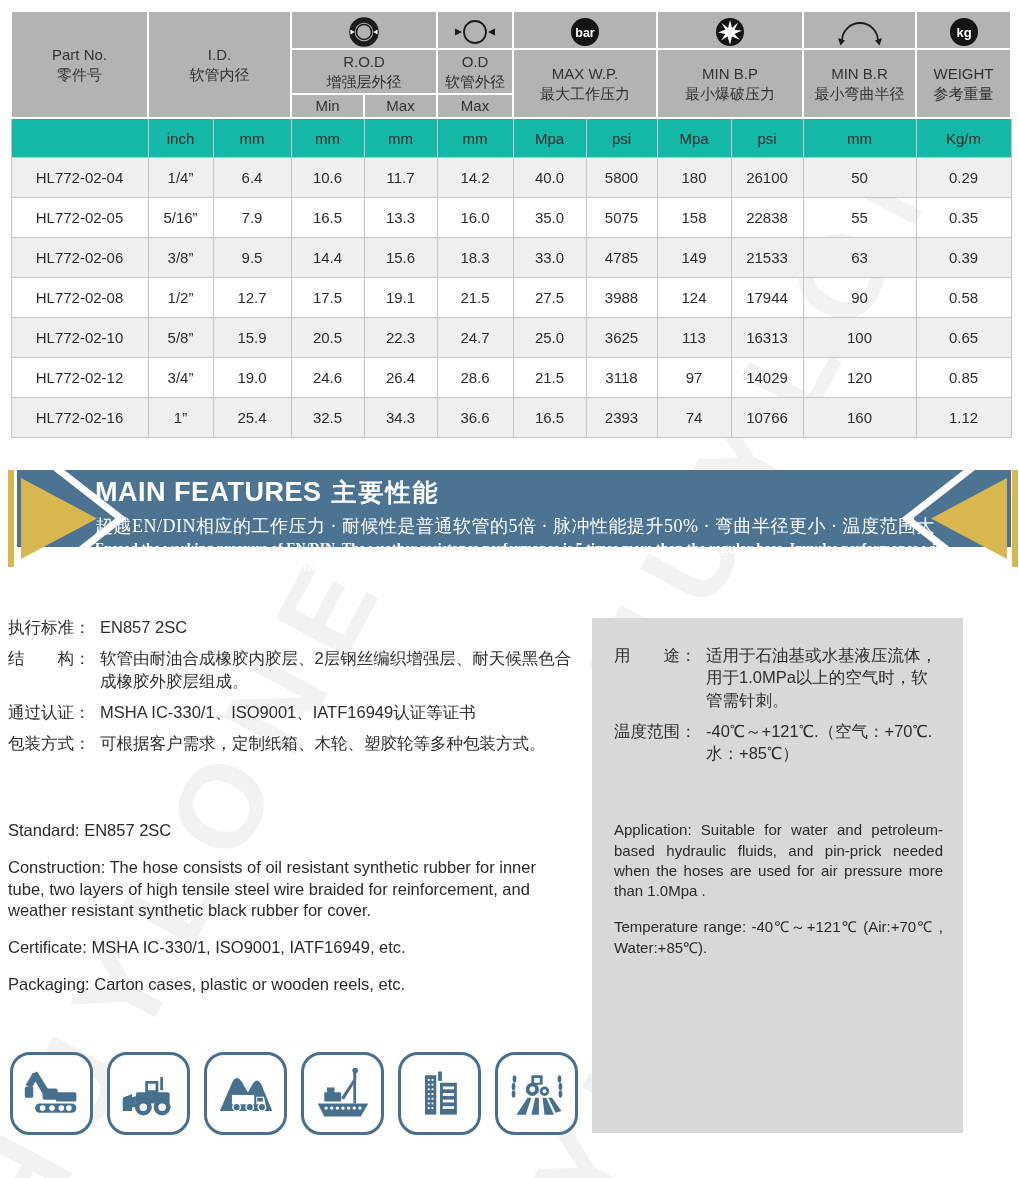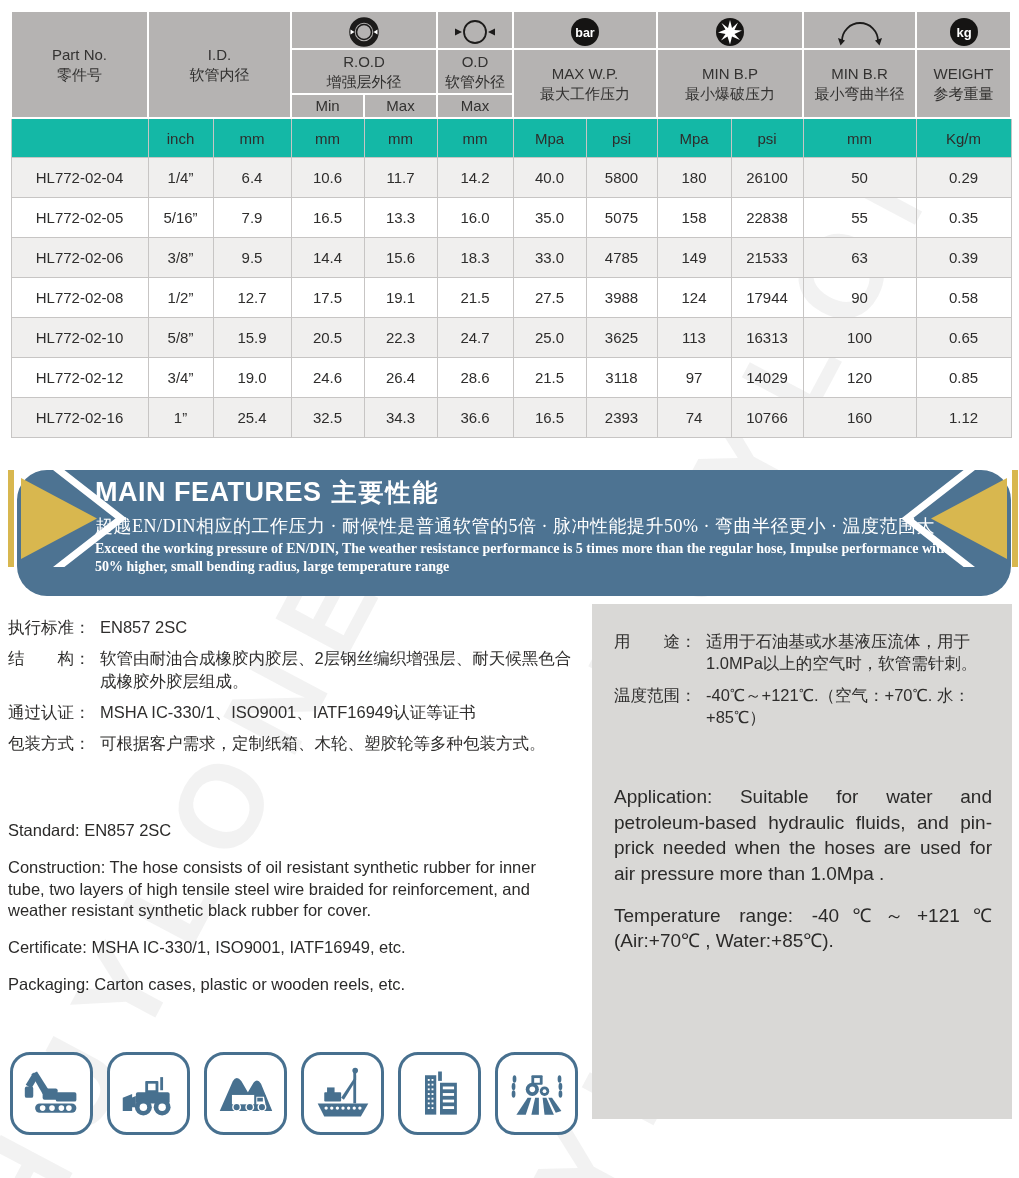--- a/index.html
+++ b/index.html
@@ -21,43 +21,43 @@
   .spec-table .r-units td{height:38px;background:#14b8a6;}
   .spec-table tbody tr{height:40px;}
   .spec-table tbody tr.alt td{background:#f0efee;}
   .hdr2{display:block;}
   
   .hicon{display:block;margin:3px auto 0;}
   .disc-label{fill:#fff;font-family:"Liberation Sans",sans-serif;font-weight:bold;}
   
   .banner{position:absolute;left:0;top:470px;width:1019px;height:97px;}
   .goldbar{position:absolute;top:0;width:6px;height:97px;background:#d8b74f;}
-  .banner-blue{position:absolute;left:17px;top:0;width:994px;height:126px;background:#4d7392;border-radius:30px;}
+  .banner-blue{position:absolute;left:17px;top:0;width:994px;height:77px;background:#4d7392;}
   .chev{position:absolute;top:0;height:97px;width:130px;}
   .chev.left{left:0;}
   .chev.right{right:0;transform:scaleX(-1);}
   .banner-text{position:absolute;left:78px;top:6px;width:880px;color:#fff;}
   .banner-title{font-size:27px;font-weight:bold;letter-spacing:.5px;}
   .banner-title .zh{font-size:25px;margin-left:10px;letter-spacing:2px;}
   .banner-line-zh{font-family:"Liberation Serif",serif;font-size:18px;margin-top:5px;letter-spacing:.5px;}
   .banner-line-en{font-family:"Liberation Serif",serif;font-weight:bold;font-size:14px;
                   margin-top:2px;line-height:1.25;}
   
   .zh-specs{position:absolute;left:8px;top:616px;width:565px;font-size:16.5px;color:#2f2e2d;}
   .zh-row{display:flex;margin-bottom:9px;line-height:1.35;}
   .zh-row .lbl{flex:0 0 92px;white-space:nowrap;}
   .zh-row .txt{flex:1;}
   .en-specs{position:absolute;left:8px;top:820px;width:568px;font-size:16.5px;
             line-height:1.32;color:#2b2a29;}
   .en-specs p{margin:0 0 15px 0;}
   
-  .right-panel{position:absolute;left:592px;top:604px;width:420px;height:515px;
+  .right-panel{position:absolute;left:592px;top:618px;width:371px;height:515px;
                background:#d9d8d6;box-sizing:border-box;padding:26px 20px 0 22px;}
   .right-panel .zh-row{font-size:16.5px;}
-  .rp-en{margin-top:56px;font-size:19px;line-height:1.35;color:#2b2a29;}
+  .rp-en{margin-top:56px;font-size:15px;line-height:1.35;color:#2b2a29;}
   .rp-en p{margin:0 0 16px 0;text-align:justify;}
   
   .app-icons{position:absolute;left:10px;top:1052px;display:flex;gap:14px;}
   .app-icon{width:83px;height:83px;border:3px solid #47708f;border-radius:20px;
             box-sizing:border-box;display:flex;align-items:center;justify-content:center;
             background:#fff;}
   .app-icon svg{display:block;}
 </style>
 </head>
 <body>

